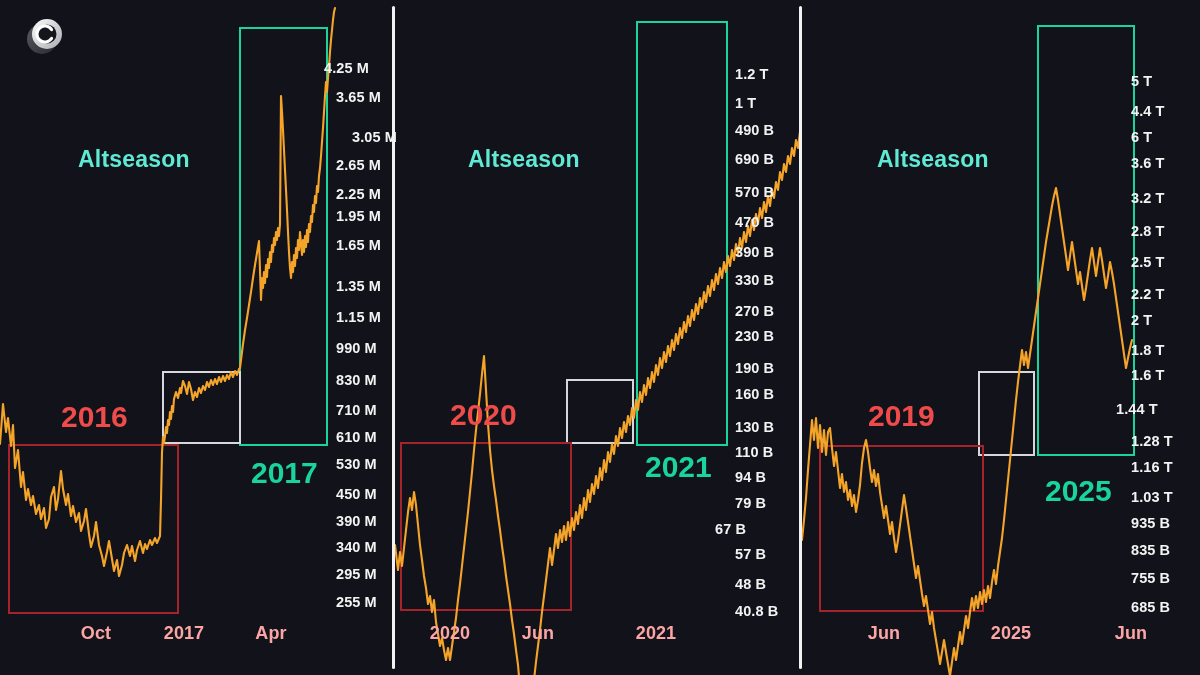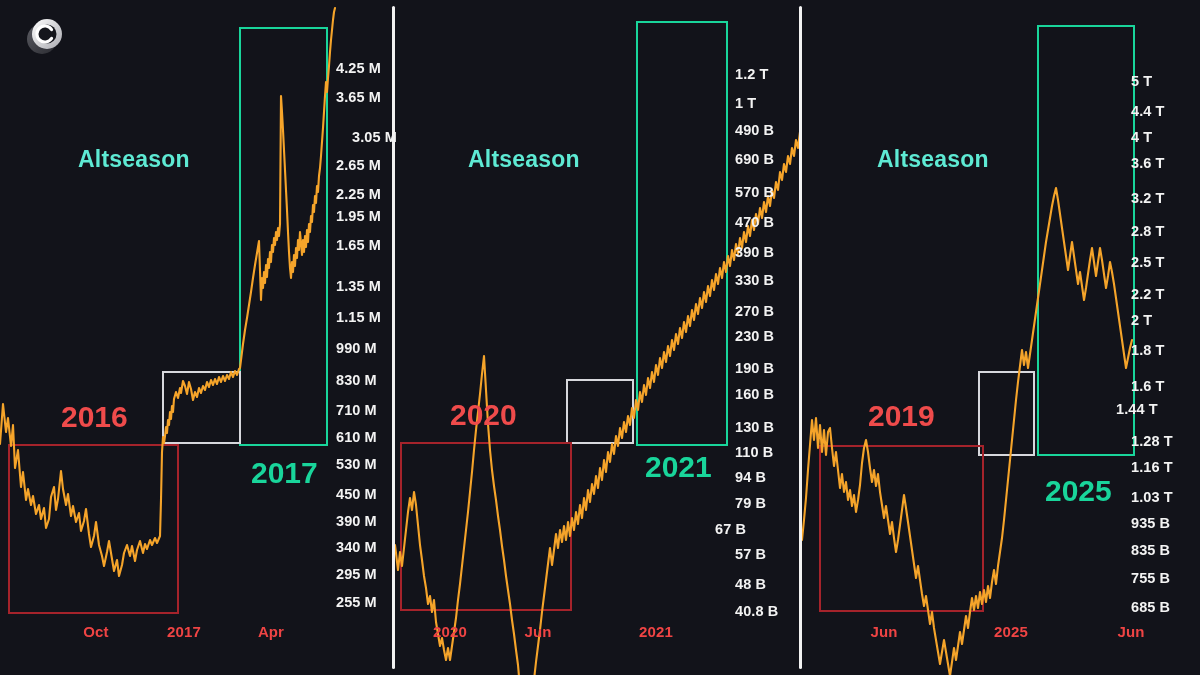--- a/index.html
+++ b/index.html
@@ -20,21 +20,21 @@
 
   
   .altseason{position:absolute;font-size:23px;font-weight:700;color:#5eead4;
              letter-spacing:.2px;white-space:nowrap;}
   .yr-red{position:absolute;font-size:30px;font-weight:700;color:#ef4b4b;white-space:nowrap;}
   .yr-green{position:absolute;font-size:30px;font-weight:700;color:#19d59b;white-space:nowrap;}
 
   
   .ylab{position:absolute;font-size:14.5px;font-weight:700;color:#f3f3f3;white-space:nowrap;
         transform:translateY(-50%);letter-spacing:.1px;}
-  .xlab{position:absolute;font-size:15px;font-weight:700;color:#ef4444;white-space:nowrap;
+  .xlab{position:absolute;font-size:18px;font-weight:700;color:#fca5a5;white-space:nowrap;
         transform:translateX(-50%);letter-spacing:.1px;}
 </style>
 </head>
 <body>
 
 <div id="root">
 
   <div class="logo">
     <svg width="46" height="46" viewBox="0 0 46 46">
       <defs>
@@ -61,21 +61,21 @@
     <svg class="plot" width="392" height="675" viewBox="0 0 392 675">
       <rect x="240" y="28" width="87" height="417" fill="none" stroke="#19d59b" stroke-width="2"></rect>
       <rect x="163" y="372" width="77" height="71" fill="none" stroke="#d7d8dd" stroke-width="2"></rect>
       <rect x="9" y="445" width="169" height="168" fill="none" stroke="#a5232b" stroke-width="2"></rect>
       <polyline id="line1" fill="none" stroke="#f5a42a" stroke-width="2.1" stroke-linejoin="round" stroke-linecap="round" points="0,444 3,404 6,432 8,418 11,446 13,425 15,468 18,450 21,487 23,472 26,500 28,489 31,505 33,496 36,514 39,505 41,519 44,508 46,528 49,519 51,497 54,487 56,510 58,499 61,471 63,489 66,505 68,494 71,516 73,506 76,522 79,513 81,531 84,521 86,509 89,534 91,547 94,536 96,522 99,545 102,556 104,566 107,552 109,541 112,559 114,571 117,560 119,576 122,565 124,553 127,545 130,556 132,546 135,561 137,550 140,541 143,553 145,544 147,549 150,540 152,545 155,538 157,543 160,536 161,500 162,452 163,437 164,443 165,436 166,427 167,433 168,420 169,425 170,412 171,419 172,406 173,412 174,399 176,392 178,398 180,388 181,393 183,381 185,386 187,394 189,382 191,389 193,400 195,392 197,397 199,388 201,393 203,386 205,390 207,382 209,387 211,380 213,385 215,379 217,384 219,377 221,382 223,376 225,381 227,375 229,379 231,372 233,377 235,371 237,375 239,369 240,368 241,360 243,344 245,330 247,318 249,305 251,292 253,278 255,265 257,253 259,241 261,300 262,278 263,288 264,272 265,283 266,265 267,277 268,259 269,268 270,252 271,262 272,245 273,252 274,238 275,245 276,232 277,240 278,228 279,236 280,224 281,96 282,112 283,130 284,150 285,170 286,190 287,210 288,232 289,252 290,268 291,278 292,262 293,272 294,255 295,266 296,248 297,258 298,240 299,250 300,232 301,243 302,255 303,240 304,252 305,236 306,247 307,230 308,242 309,224 310,232 311,216 312,222 313,205 314,212 315,196 316,203 317,186 318,192 319,176 320,168 321,156 322,142 323,128 324,112 325,96 326,82 327,92 328,78 329,66 330,52 331,40 332,30 333,20 334,12 335,8"></polyline>
     </svg>
     <div class="altseason" style="left:78px;top:146px;">Altseason</div>
     <div class="yr-red" style="left:61px;top:400px;">2016</div>
     <div class="yr-green" style="left:251px;top:456px;">2017</div>
     <div id="y0">
-        <div class="ylab" style="left: 336px; top: 68px;">4.25 M</div>
+        <div class="ylab" style="left: 324px; top: 68px;">4.25 M</div>
         <div class="ylab" style="left: 336px; top: 97px;">3.65 M</div>
         <div class="ylab" style="left: 352px; top: 137px;">3.05 M</div>
         <div class="ylab" style="left: 336px; top: 165px;">2.65 M</div>
         <div class="ylab" style="left: 336px; top: 194px;">2.25 M</div>
         <div class="ylab" style="left: 336px; top: 216px;">1.95 M</div>
         <div class="ylab" style="left: 336px; top: 245px;">1.65 M</div>
         <div class="ylab" style="left: 336px; top: 286px;">1.35 M</div>
         <div class="ylab" style="left: 336px; top: 317px;">1.15 M</div>
         <div class="ylab" style="left: 336px; top: 348px;">990 M</div>
         <div class="ylab" style="left: 336px; top: 380px;">830 M</div>
@@ -140,29 +140,29 @@
       <rect x="177" y="372" width="55" height="83" fill="none" stroke="#d7d8dd" stroke-width="2"></rect>
       <rect x="18" y="446" width="163" height="165" fill="none" stroke="#a5232b" stroke-width="2"></rect>
       <polyline id="line3" fill="none" stroke="#f5a42a" stroke-width="2.1" stroke-linejoin="round" stroke-linecap="round" points="0,540 2,520 4,498 6,470 8,445 10,420 12,440 14,418 16,448 18,425 20,452 22,430 24,455 26,432 28,428 30,448 32,466 34,452 36,470 38,488 40,474 42,492 44,482 46,500 48,490 50,506 52,495 54,512 56,500 58,485 60,463 62,448 64,440 66,452 68,468 70,482 72,470 74,486 76,474 78,492 80,505 82,518 84,506 86,520 88,534 90,522 92,538 94,552 96,540 98,525 100,510 102,495 104,508 106,522 108,536 110,550 112,564 114,578 116,566 118,580 120,594 122,606 124,596 126,610 128,624 130,612 132,628 134,640 136,652 138,664 140,652 142,640 144,652 146,664 148,676 150,662 152,648 154,660 156,646 158,632 160,644 162,630 164,616 166,628 168,612 170,598 172,610 174,596 176,608 178,592 180,604 182,590 184,602 186,586 188,598 190,582 192,570 194,584 196,566 198,552 200,538 202,520 204,500 206,480 208,460 210,440 212,420 214,400 216,382 218,366 220,350 222,365 224,352 226,368 228,354 230,340 232,326 234,312 236,298 238,284 240,270 242,256 244,242 246,230 248,218 250,206 252,196 254,188 256,200 258,214 260,228 262,242 264,256 266,270 268,256 270,242 272,256 274,270 276,284 278,272 280,286 282,300 284,288 286,274 288,260 290,248 292,262 294,276 296,262 298,248 300,260 302,274 304,288 306,276 308,262 310,272 312,284 314,298 316,312 318,326 320,340 322,354 324,368 326,358 328,348 330,340"></polyline>
     </svg>
     <div class="altseason" style="left:75px;top:146px;">Altseason</div>
     <div class="yr-red" style="left:66px;top:399px;">2019</div>
     <div class="yr-green" style="left:243px;top:474px;">2025</div>
     <div id="y2">
         <div class="ylab" style="left: 329px; top: 81px;">5 T</div>
         <div class="ylab" style="left: 329px; top: 111px;">4.4 T</div>
-        <div class="ylab" style="left: 329px; top: 137px;">4 T</div>
+        <div class="ylab" style="left: 329px; top: 137px;">6 T</div>
         <div class="ylab" style="left: 329px; top: 163px;">3.6 T</div>
         <div class="ylab" style="left: 329px; top: 198px;">3.2 T</div>
         <div class="ylab" style="left: 329px; top: 231px;">2.8 T</div>
         <div class="ylab" style="left: 329px; top: 262px;">2.5 T</div>
         <div class="ylab" style="left: 329px; top: 294px;">2.2 T</div>
         <div class="ylab" style="left: 329px; top: 320px;">2 T</div>
         <div class="ylab" style="left: 329px; top: 350px;">1.8 T</div>
-        <div class="ylab" style="left: 329px; top: 386px;">1.6 T</div>
+        <div class="ylab" style="left: 329px; top: 375px;">1.6 T</div>
         <div class="ylab" style="left: 314px; top: 409px;">1.44 T</div>
         <div class="ylab" style="left: 329px; top: 441px;">1.28 T</div>
         <div class="ylab" style="left: 329px; top: 467px;">1.16 T</div>
         <div class="ylab" style="left: 329px; top: 497px;">1.03 T</div>
         <div class="ylab" style="left: 329px; top: 523px;">935 B</div>
         <div class="ylab" style="left: 329px; top: 550px;">835 B</div>
         <div class="ylab" style="left: 329px; top: 578px;">755 B</div>
         <div class="ylab" style="left: 329px; top: 607px;">685 B</div>
       </div>
     <div id="x2">

